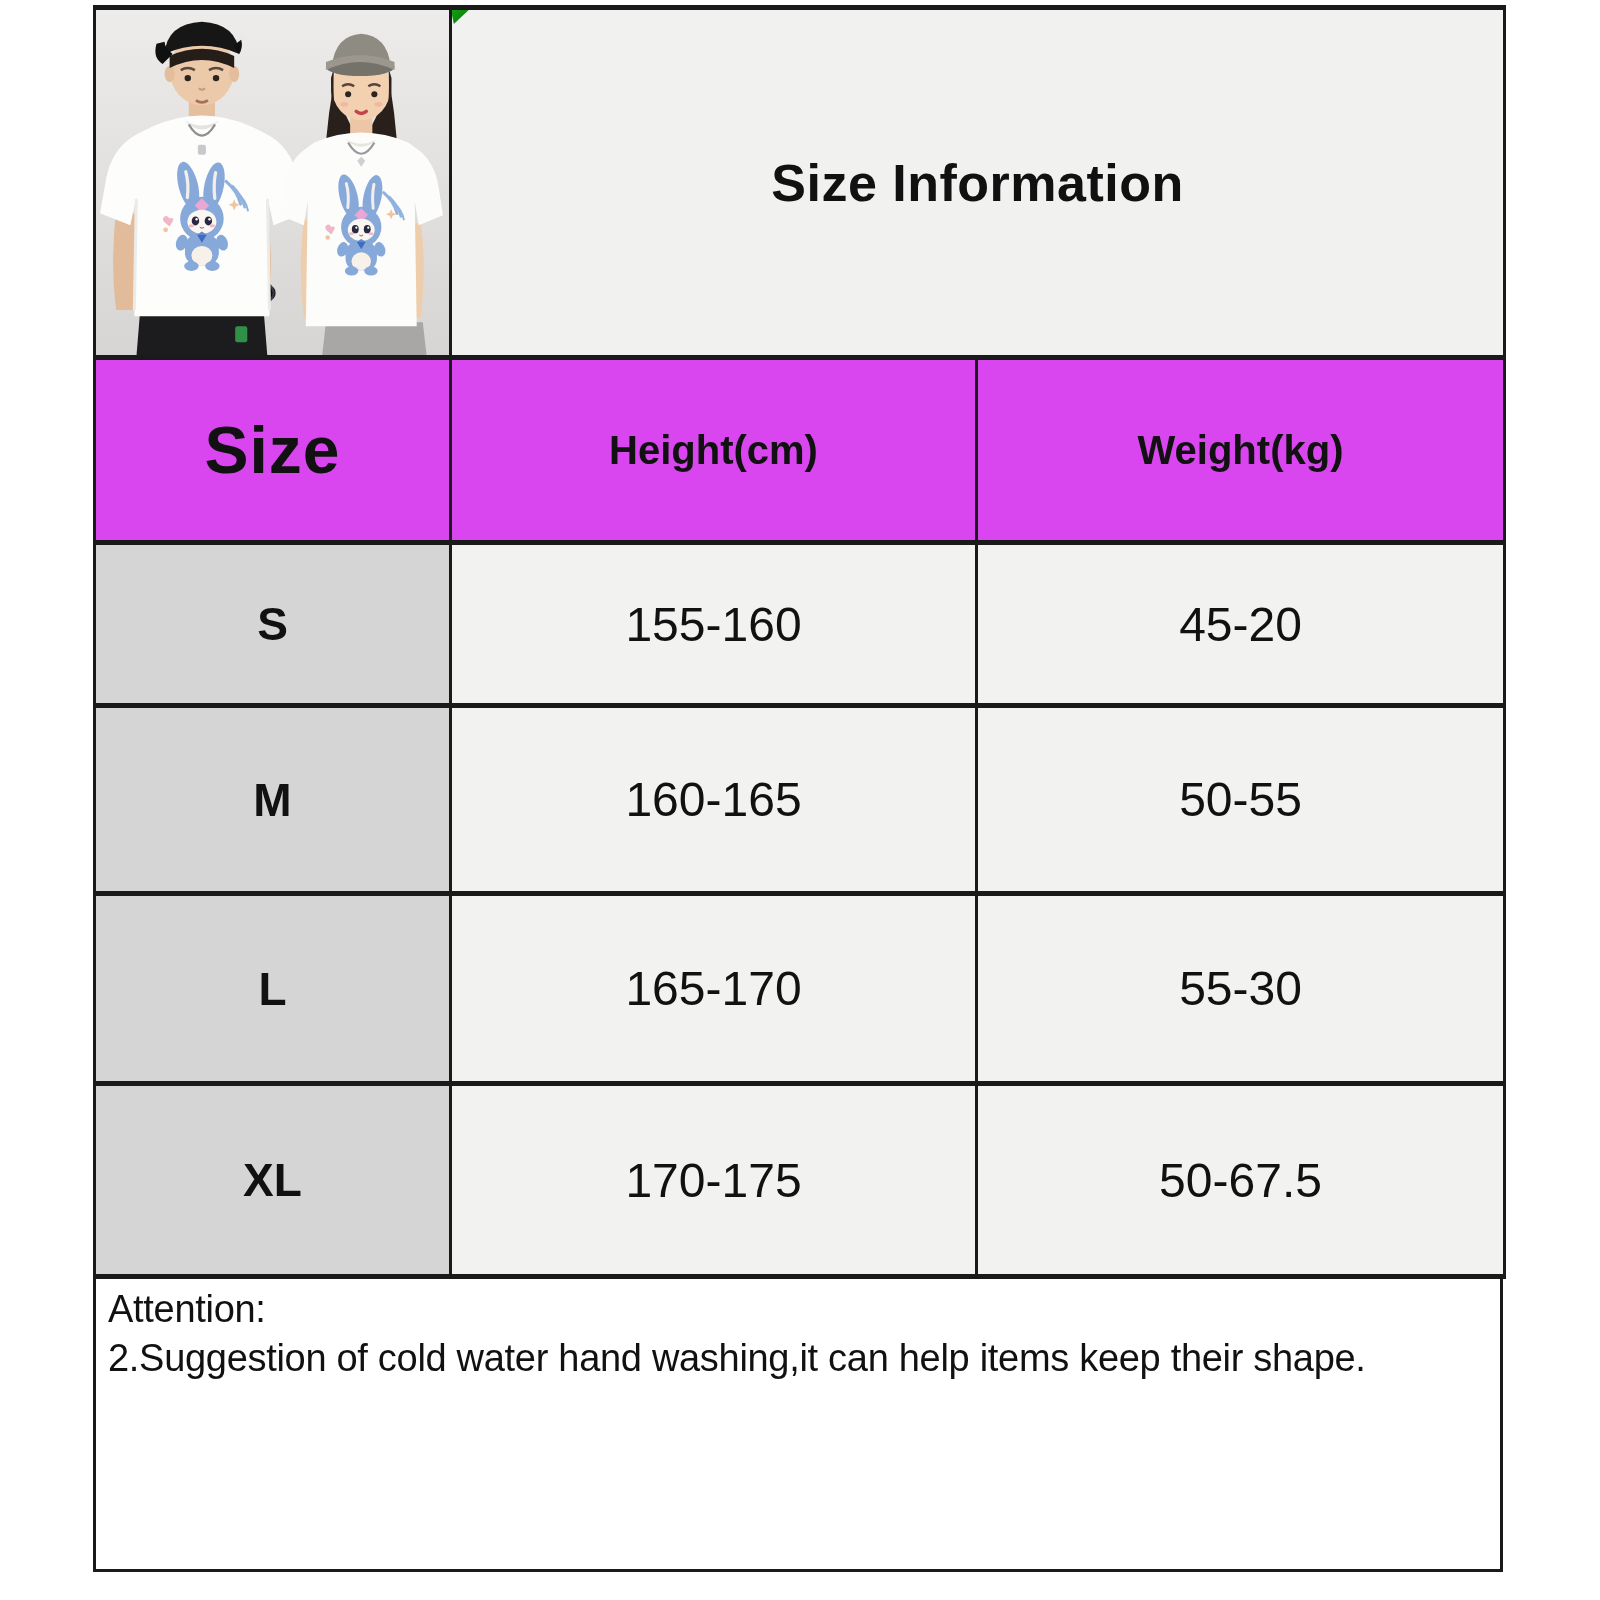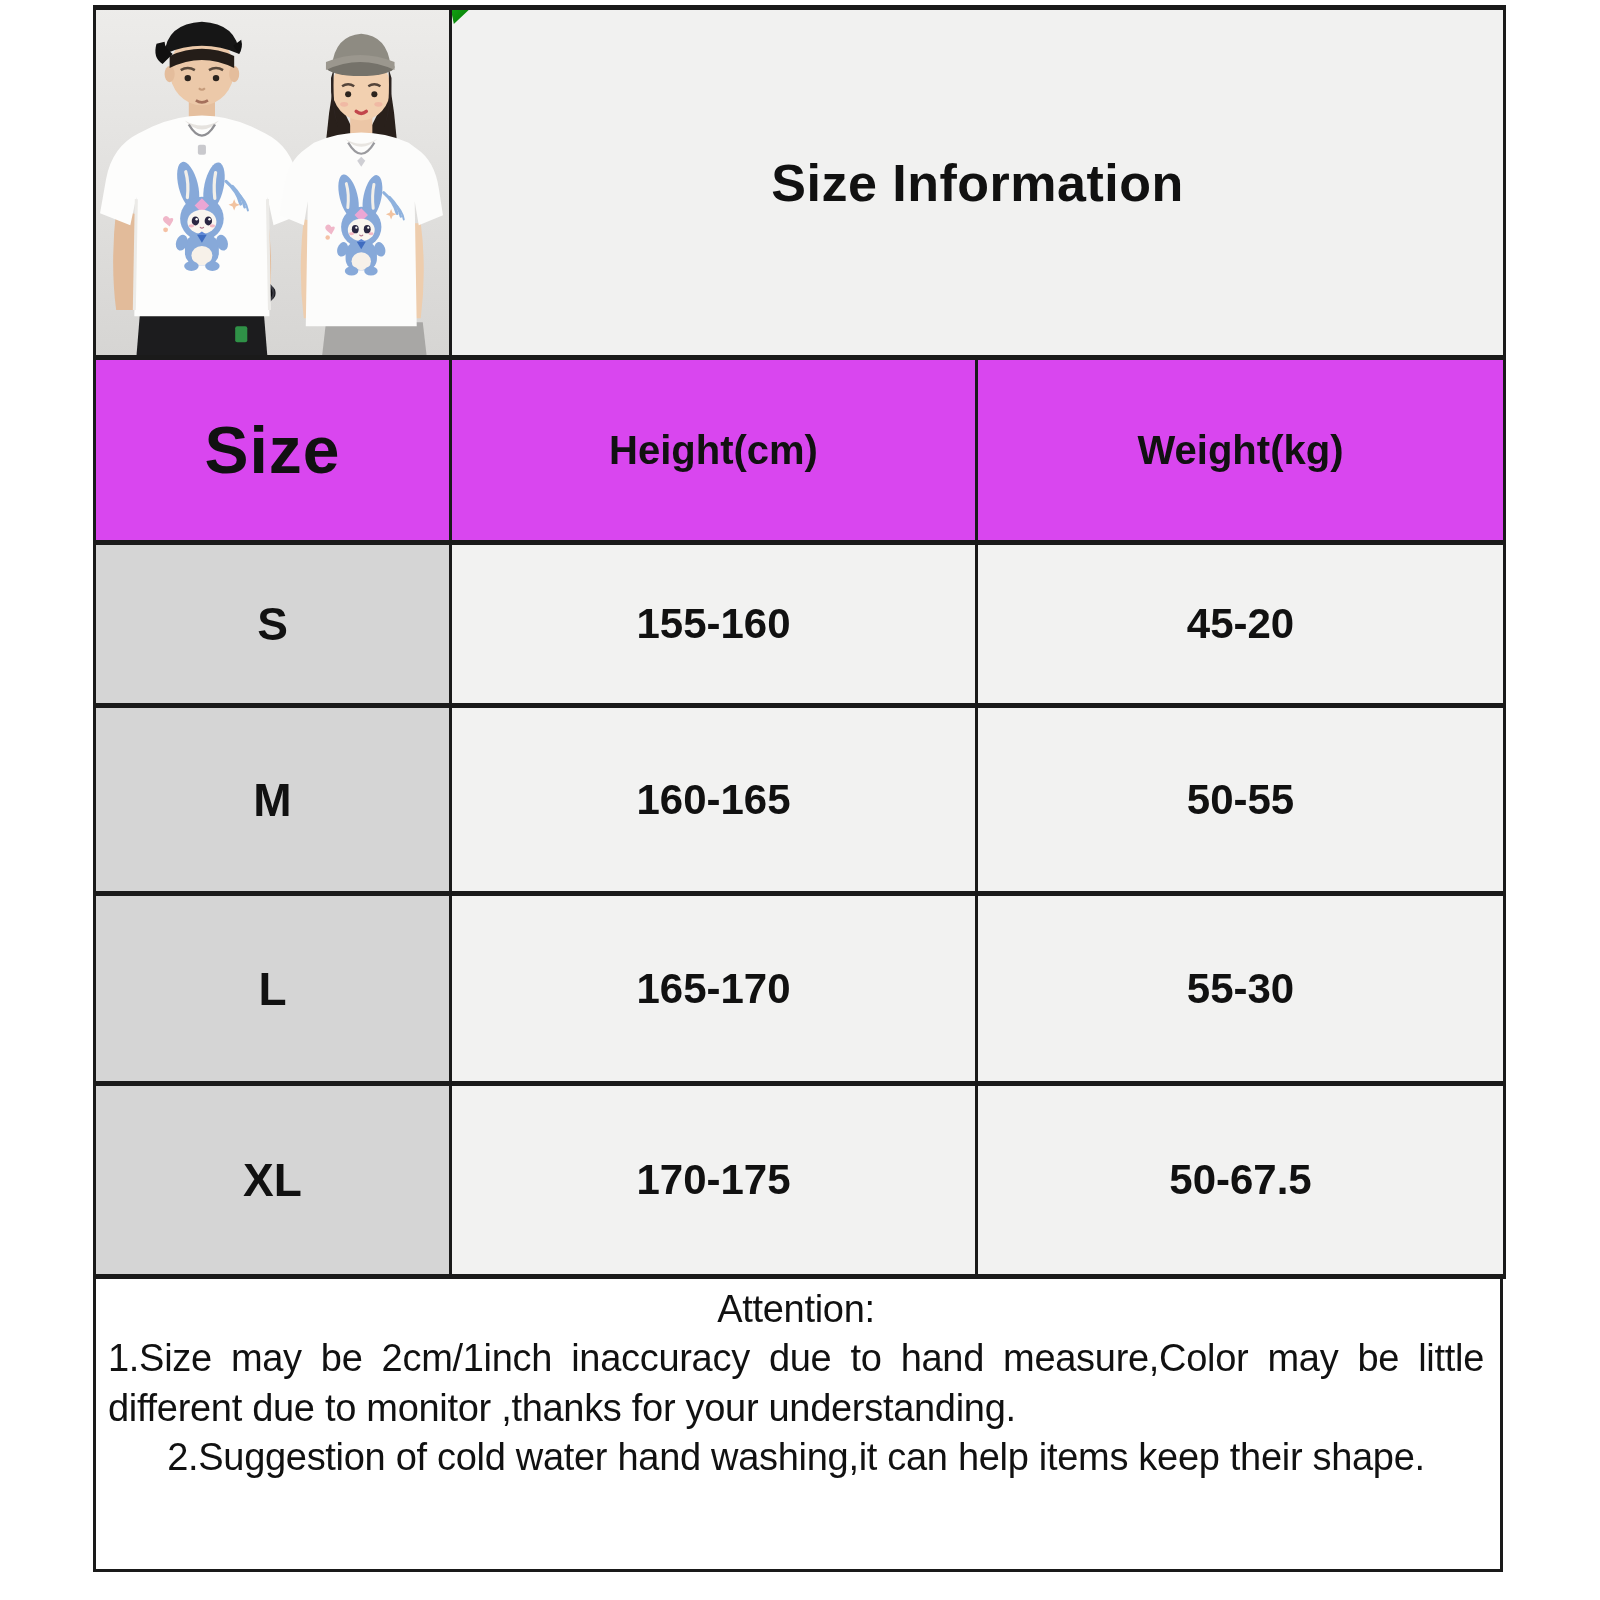--- a/index.html
+++ b/index.html
@@ -63,42 +63,42 @@
   }
   tr.header-row td {
     background: #d946ef;
     font-weight: bold;
     font-size: 40px;
   }
   tr.header-row td.size-head { font-size: 66px; letter-spacing: 1px; }
 
   tr.data-row td {
     background: #f2f2f1;
-    font-size: 42px;
-    font-weight: 700;
+    font-size: 48px;
+    font-weight: 400;
   }
   tr.data-row td.size-col {
     background: #d5d5d5;
     font-size: 46px;
     font-weight: bold;
   }
 
   .attention-box {
     box-sizing: border-box;
     width: 1410px;
     min-height: 293px;
     border: 3px solid #1a1a1a;
     border-top: none;
     background: #ffffff;
     padding: 6px 16px 0 12px;
     font-size: 38px;
     line-height: 1.3;
     letter-spacing: -0.3px;
   }
-  .attention-box p { margin: 0; text-align: center; }
+  .attention-box p { margin: 0; }
   .attention-box p.justified { text-align: justify; }
 </style>
 </head>
 <body>
 
 <div class="sheet">
 
   <table class="size-table">
     <colgroup>
       <col style="width:356px">
@@ -243,17 +243,16 @@
     <tr class="data-row r-xl">
       <td class="size-col">XL</td>
       <td>170-175</td>
       <td>50-67.5</td>
     </tr>
   </tbody>
     </table>
 
   <div class="attention-box">
     <p>Attention:</p>
-    <p class="justified">1.Size may be 2cm/1inch inaccuracy due to hand measure,Color may be little different due to monitor ,thanks for your understanding.</p>
     <p>2.Suggestion of cold water hand washing,it can help items keep their shape.</p>
   </div>
 
 </div>
 
 </body></html>

